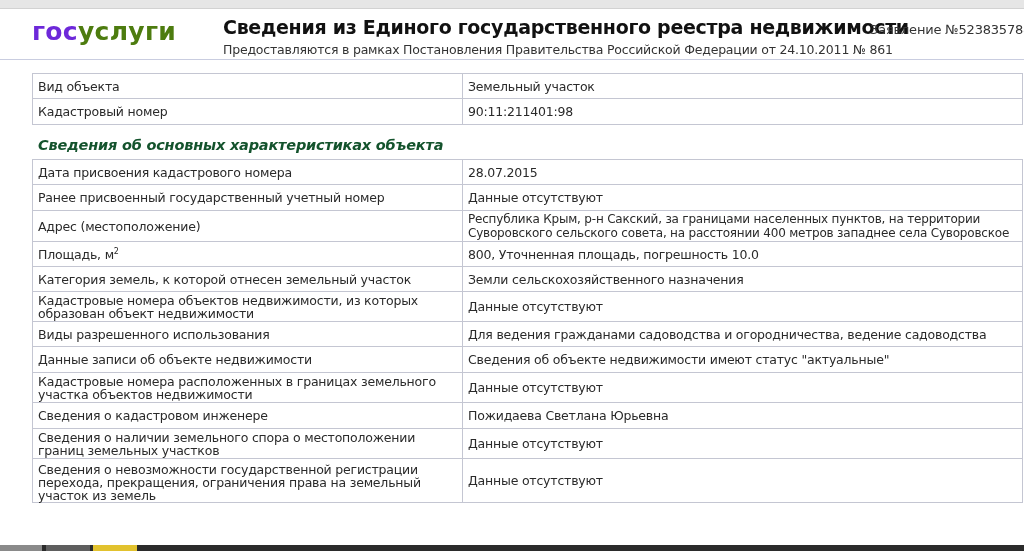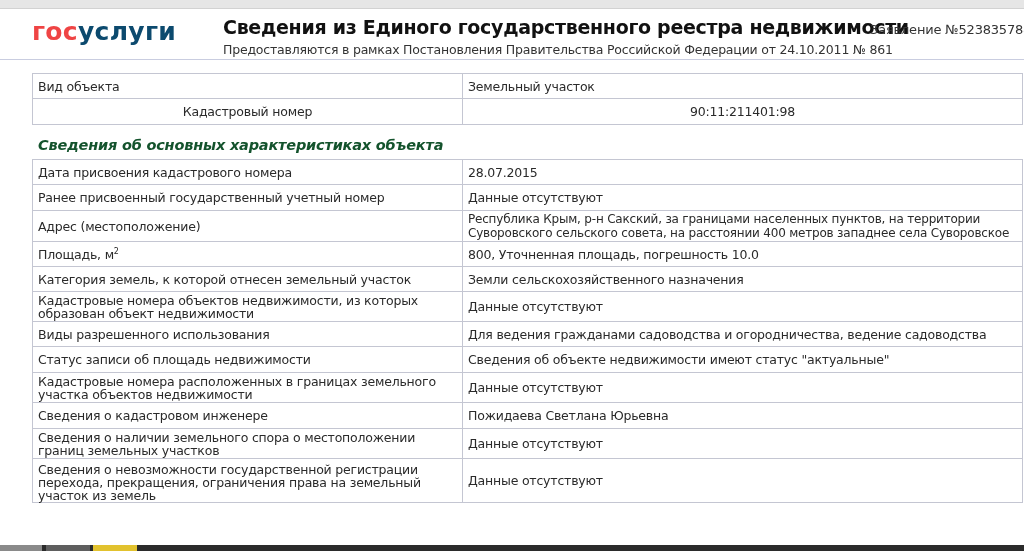--- a/index.html
+++ b/index.html
@@ -15,22 +15,22 @@
     }
     .header {
       position:absolute; left:0; top:9px; width:1024px; height:50px;
       background:#ffffff; border-bottom:1px solid #c9cde0;
     }
     .logo {
       position:absolute; left:32px; top:8px;
       font-size:25px; font-weight:bold; letter-spacing:0.3px;
       font-family:"DejaVu Sans", sans-serif;
     }
-    .logo .p1 { color:#ef4444; }
-    .logo .p2 { color:#0c4a6e; }
+    .logo .p1 { color:#6d28d9; }
+    .logo .p2 { color:#4d7c0f; }
     .title {
       position:absolute; left:223px; top:7px;
       font-size:19px; font-weight:bold; color:#111; white-space:nowrap;
       font-family:"DejaVu Sans", sans-serif; letter-spacing:-0.3px;
     }
     .subtitle {
       position:absolute; left:223px; top:33px;
       font-size:12.5px; color:#333; white-space:nowrap;
       font-family:"DejaVu Sans", sans-serif; letter-spacing:-0.2px;
     }
@@ -75,21 +75,21 @@
   <div class="subtitle">Предоставляются в рамках Постановления Правительства Российской Федерации от 24.10.2011 № 861</div>
   <div class="appno">Заявление №5238357885</div>
 </div>
 
 <table class="kv" style="top:73px;">
   <tbody>
       <tr style="height:25px;">
     <td class="k">Вид объекта</td>
     <td>Земельный участок</td>
   </tr>
-  <tr style="height:26px;text-align:center;">
+  <tr style="height:26px;">
     <td class="k">Кадастровый номер</td>
     <td>90:11:211401:98</td>
   </tr>
 </tbody>
   </table>
 
 <div class="section-title">Сведения об основных характеристиках объекта</div>
 
 <table class="kv" style="top:159px;">
   <tbody>
@@ -115,21 +115,21 @@
   </tr>
   <tr style="height:30px;">
     <td class="k">Кадастровые номера объектов недвижимости, из которых образован объект недвижимости</td>
     <td>Данные отсутствуют</td>
   </tr>
   <tr style="height:25px;">
     <td class="k">Виды разрешенного использования</td>
     <td>Для ведения гражданами садоводства и огородничества, ведение садоводства</td>
   </tr>
   <tr style="height:26px;">
-    <td class="k">Статус записи об площадь недвижимости</td>
+    <td class="k">Данные записи об объекте недвижимости</td>
     <td>Сведения об объекте недвижимости имеют статус "актуальные"</td>
   </tr>
   <tr style="height:30px;">
     <td class="k">Кадастровые номера расположенных в границах земельного участка объектов недвижимости</td>
     <td>Данные отсутствуют</td>
   </tr>
   <tr style="height:26px;margin-left:47px;">
     <td class="k">Сведения о кадастровом инженере</td>
     <td>Пожидаева Светлана Юрьевна</td>
   </tr>

